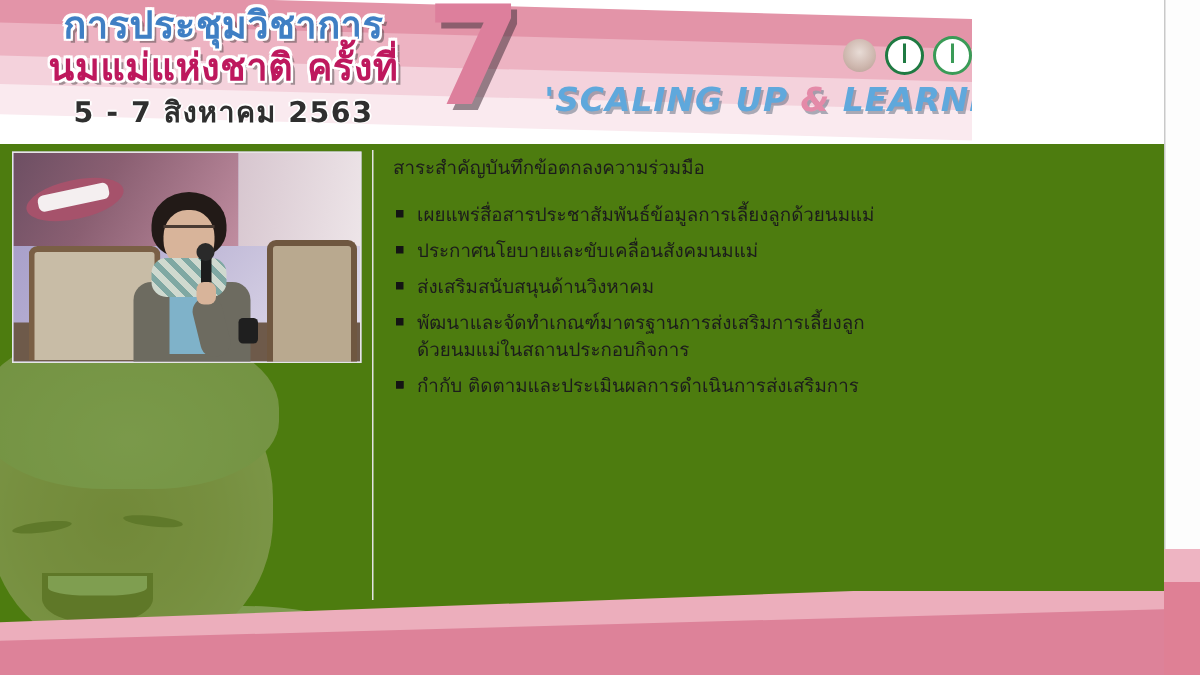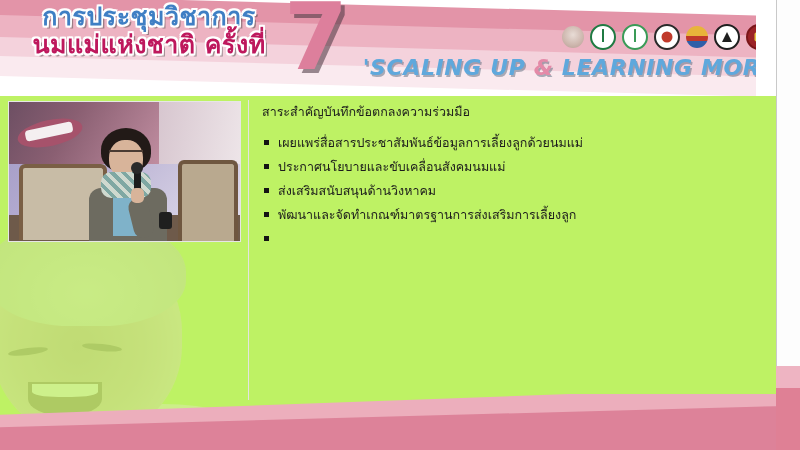--- a/index.html
+++ b/index.html
@@ -8,21 +8,21 @@
     position:relative;width:800px;height:450px;overflow:hidden;
     background:#ffffff;
   }
   
   .right-rail{position:absolute;right:0;top:0;width:24px;height:450px;background:#fdfdfd;}
   .right-rail-line{position:absolute;right:23px;top:0;width:1px;height:450px;background:#c9c9c9;}
   .right-rail-pink{position:absolute;right:0;bottom:0;width:24px;height:62px;background:#df8095;}
   .right-rail-pink2{position:absolute;right:0;bottom:62px;width:24px;height:22px;background:#eeb4c2;}
 
   
-  .header{position:absolute;left:0;top:0;width:756px;height:96px;overflow:hidden;background:#ffffff;}
+  .header{position:absolute;left:0;top:0;width:648px;height:96px;overflow:hidden;background:#ffffff;}
   .hband{position:absolute;left:0;transform-origin:left center;}
   .hband1{top:-6px;left:-40px;width:920px;height:26px;background:#e394a8;transform:rotate(1.55deg);}
   .hband2{top:14px;left:-40px;width:920px;height:26px;background:#edb3c2;transform:rotate(1.55deg);}
   .hband3{top:36px;left:-40px;width:920px;height:24px;background:#f4d2dc;transform:rotate(1.55deg);}
   .hband4{top:55px;left:-40px;width:920px;height:20px;background:#faeaef;transform:rotate(1.55deg);}
 
   .title-wrap{position:absolute;left:14px;top:2px;width:270px;text-align:center;}
   .t-line1{
     font-family:"DejaVu Sans","Liberation Sans",sans-serif;
     font-size:25px;font-weight:bold;color:#3f7fc4;letter-spacing:0.5px;
@@ -75,21 +75,21 @@
   .lg5{background:linear-gradient(#e8b43a 0 45%, #c0392b 45% 70%, #2f5fa8 70% 100%);}
   .lg6{background:#ffffff;border:2.5px solid #1f1f1f;}
   .lg6::after{content:"";position:absolute;left:50%;top:50%;width:10px;height:10px;background:#1f1f1f;transform:translate(-50%,-50%);clip-path:polygon(50% 0,100% 100%,0 100%);}
   .lg7{background:#9b2226;border:2px solid #7a1519;}
   .lg7::after{content:"";position:absolute;left:50%;top:50%;width:9px;height:9px;border-radius:2px;background:#e8c547;transform:translate(-50%,-50%);}
   .lg8{width:30px;height:22px;border-radius:0;background:transparent;
        font-family:"DejaVu Sans","Liberation Sans",sans-serif;font-size:11px;font-weight:bold;
        color:#3aa05a;line-height:22px;text-align:center;letter-spacing:-0.5px;}
 
   
-  .body-area{position:absolute;left:0;top:96px;width:776px;height:354px;background:#bef264;overflow:hidden;}
+  .body-area{position:absolute;left:0;top:96px;width:776px;height:354px;background:#4d7c0f;overflow:hidden;}
 
   
   .watermark{
     position:absolute;left:0;top:140px;width:250px;height:214px;overflow:hidden;opacity:0.30;
   }
   .wm-face{
     position:absolute;left:-8px;top:0px;width:190px;height:200px;border-radius:48% 48% 45% 45%;
     background:radial-gradient(ellipse at 45% 55%, #c6a89a 0%, #d7bcaf 45%, #e6d2c8 75%, #f2e6e0 100%);
   }
   .wm-hat{
@@ -166,20 +166,21 @@
 
   <div class="header">
     <div class="hband hband1"></div>
     <div class="hband hband2"></div>
     <div class="hband hband3"></div>
     <div class="hband hband4"></div>
 
     <div class="title-wrap">
       <div class="t-line1">การประชุมวิชาการ</div>
       <div class="t-line2">นมแม่แห่งชาติ ครั้งที่</div>
+      <div class="t-date">5 - 7 สิงหาคม 2563</div>
     </div>
 
     <div class="big7">7</div>
 
     <div class="tagline">
       <span>'SCALING UP </span><span class="amp">&amp;</span><span> LEARNING MORE'</span>
     </div>
 
     <div class="logos">
       <div class="logo lg1"></div>
@@ -242,24 +243,26 @@
           <span>เผยแพร่สื่อสารประชาสัมพันธ์ข้อมูลการเลี้ยงลูกด้วยนมแม่</span>
         </li>
         <li>
           <span>ประกาศนโยบายและขับเคลื่อนสังคมนมแม่</span>
         </li>
         <li>
           <span>ส่งเสริมสนับสนุนด้านวิงหาคม</span>
         </li>
         <li>
           <span>พัฒนาและจัดทำเกณฑ์มาตรฐานการส่งเสริมการเลี้ยงลูก</span>
-        </li>
-        <li>
-        </li>
-        <li>
+          <span class="l2">ด้วยนมแม่ในสถานประกอบกิจการ</span>
+        </li>
+        <li>
+        </li>
+        <li>
+          <span>กำกับ ติดตามและประเมินผลการดำเนินการส่งเสริมการ</span>
         </li>
       </ul>
     </div>
 
     <div class="bottom-pink-wrap">
       <div class="bp1"></div>
       <div class="bp2"></div>
     </div>
   </div>
 

